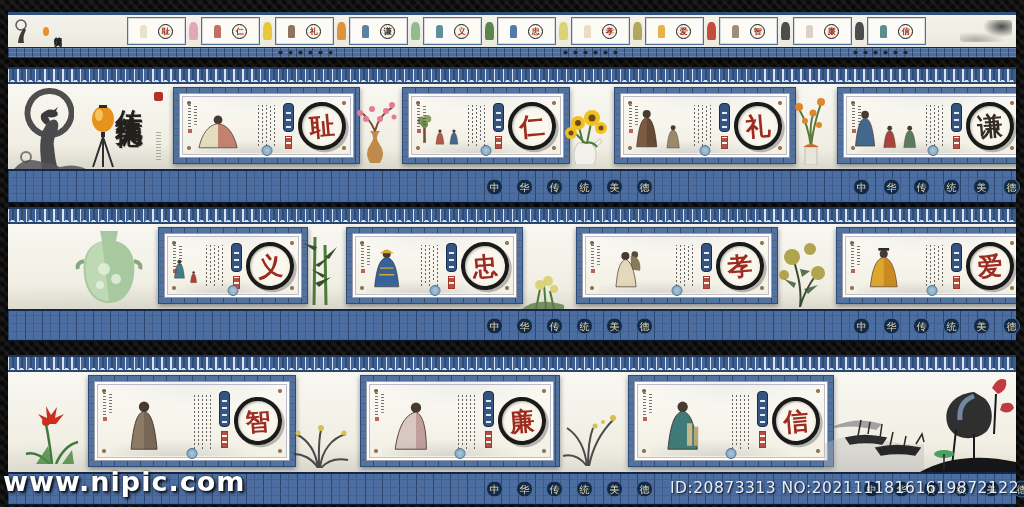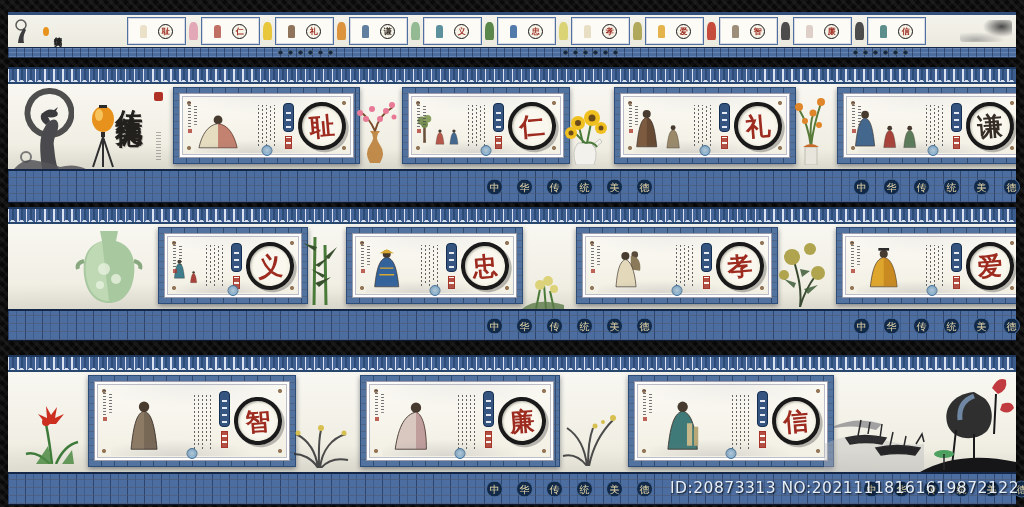--- a/index.html
+++ b/index.html
@@ -768,14 +768,15 @@
         <span class="tile">华</span>
         <span class="tile">传</span>
         <span class="tile">统</span>
         <span class="tile">美</span>
         <span class="tile">德</span>
     </span>
   </div>
 </div>
 
 <div class="wm-logo">
+  <span>www.nipic.com</span>
 </div>
 <div class="wm-id">ID:20873313 NO:20211118161619872122</div>
 
 </body></html>

